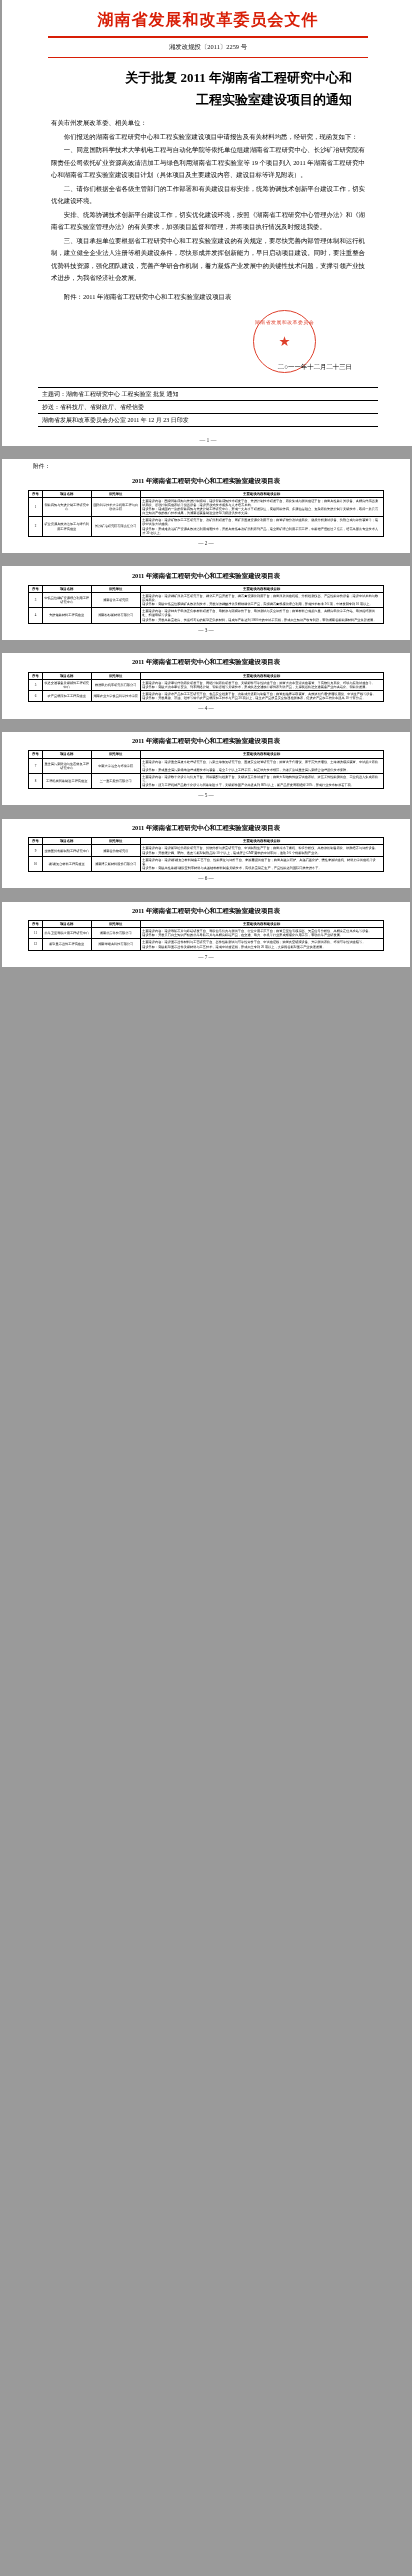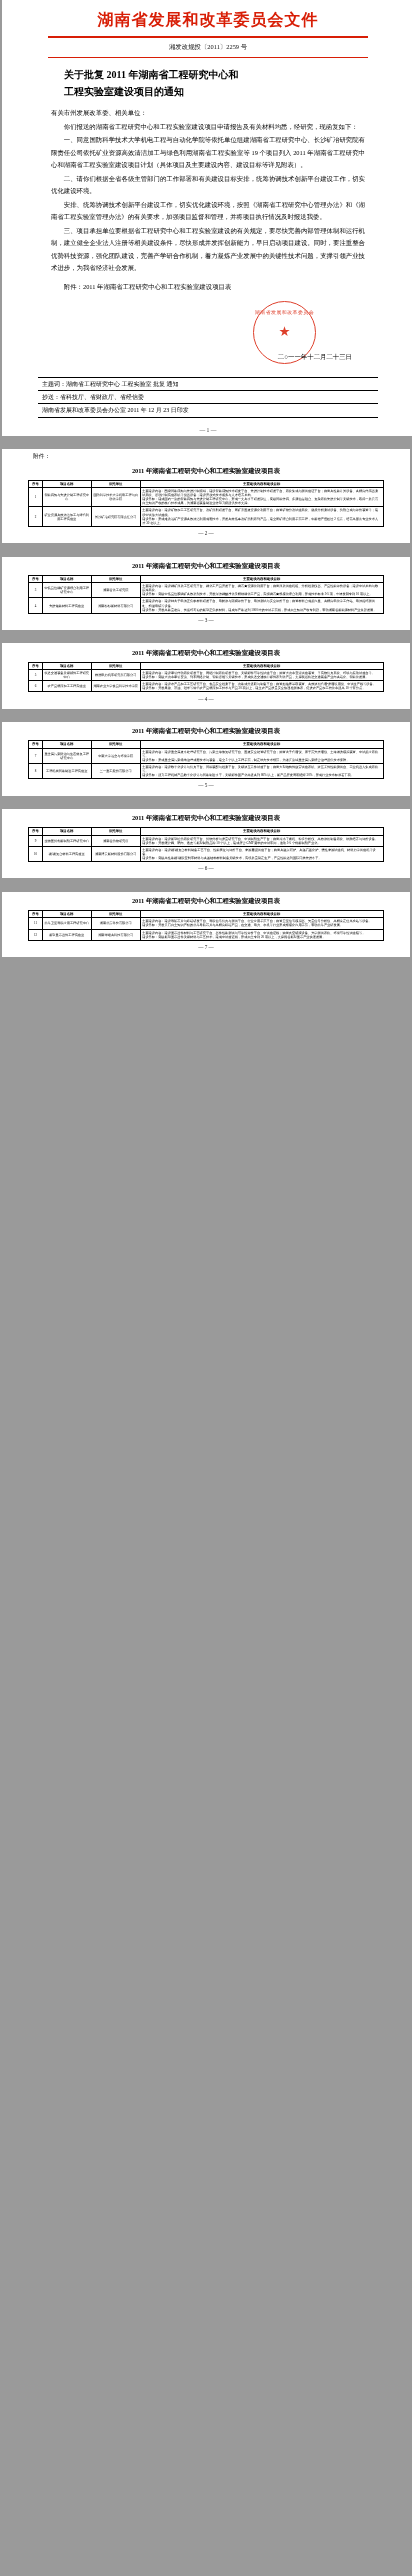--- a/index.html
+++ b/index.html
@@ -12,21 +12,21 @@
   .doc-head{padding-top:11.3px;text-align:center;}
   .doc-title-red{
     color:#d81e06;font-family:"Liberation Serif",serif;font-weight:bold;
     font-size:16px;letter-spacing:1px;line-height:1.1;
   }
   .red-rule{height:1.5px;background:#d81e06;margin:7.2px 46px 5.2px 46px;}
   .doc-number{text-align:center;font-size:6.4px;color:#111;margin:4.1px 0 2.1px 0;}
   .thin-red-rule{height:1px;background:#d81e06;margin:5.2px 46px 9.3px 46px;}
 
   .notice-title{
-    text-align:left;font-weight:bold;font-size:10px;line-height:1.65;
+    text-align:right;font-weight:bold;font-size:13px;line-height:1.65;
     color:#000;margin:3.1px 62px 7.2px 62px;
   }
   .body-wrap{padding:0 49px 0 49px;font-size:6.4px;line-height:1.95;color:#000;text-align:justify;}
   .body-wrap p{margin:0 0 1px 0;text-indent:2em;}
   .seal{
     position:absolute;right:98px;width:61px;height:61px;border:1.5px solid #d81e06;
     border-radius:50%;color:#d81e06;font-size:5.2px;display:flex;align-items:center;
     justify-content:center;text-align:center;opacity:.85;
   }
   .seal .star{font-size:13.4px;}

